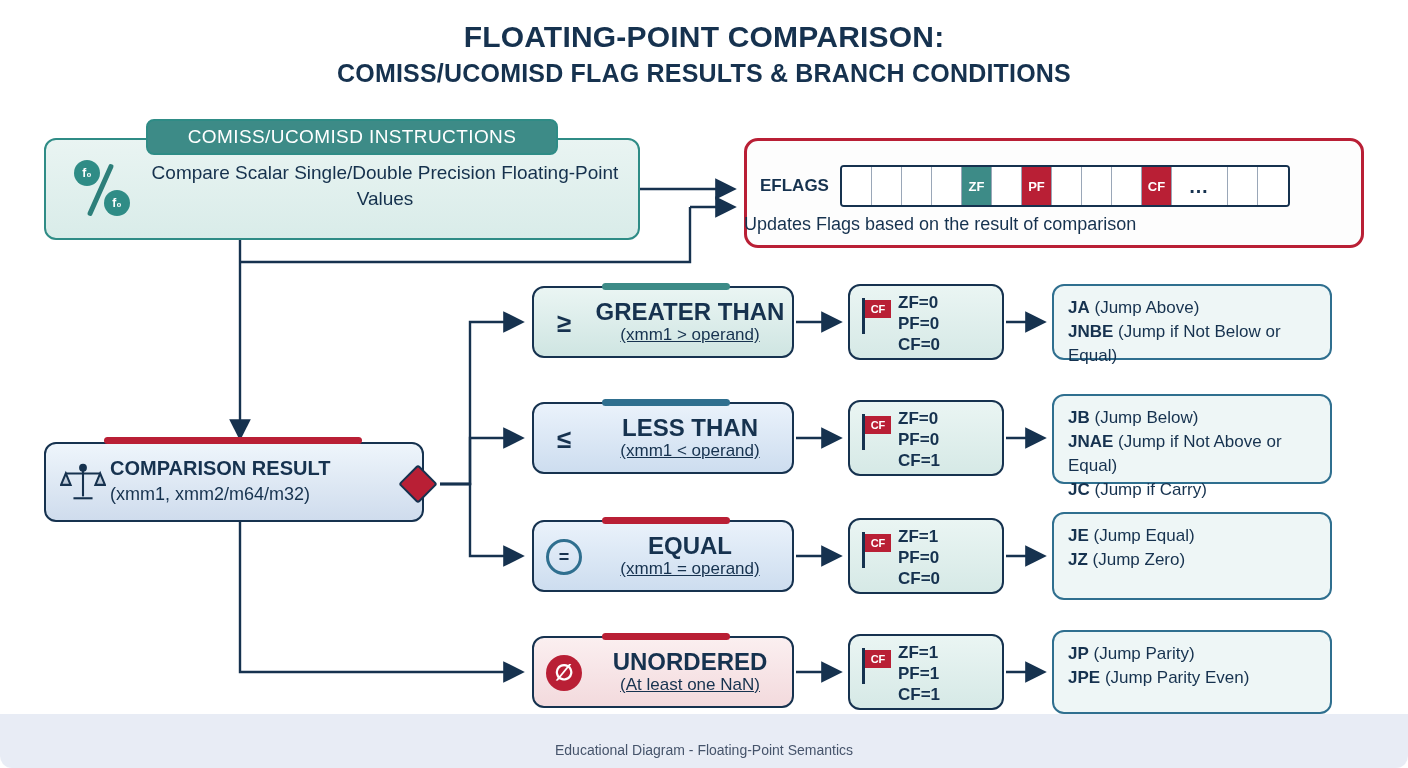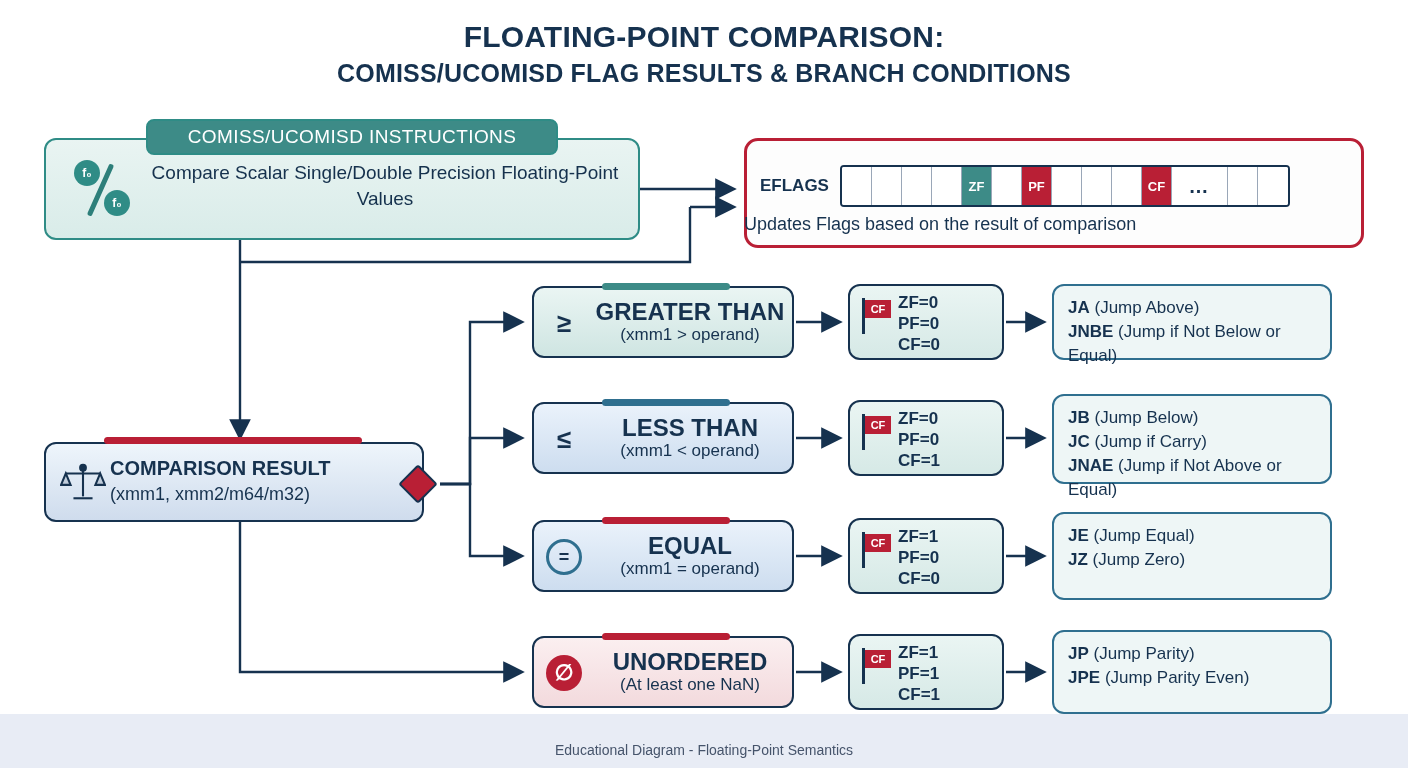--- a/index.html
+++ b/index.html
@@ -4,21 +4,21 @@
 <style>
   * { box-sizing: border-box; }
   html, body { margin: 0; padding: 0; }
   body {
     width: 1408px; height: 768px;
     font-family: "Liberation Sans", sans-serif;
     background: #ffffff;
     overflow: hidden;
     position: relative;
   }
-  .stage { position: absolute; inset: 0; background: linear-gradient(180deg,#ffffff 0%,#ffffff 93%,#e8ecf5 93%,#e8ecf5 100%); }
+  .stage { position: absolute; inset: 0; background: linear-gradient(180deg,#ffffff 0%,#ffffff 93%,#e8ecf5 93%,#e8ecf5 100%); border-radius: 12px; }
 
   
   .title {
     position: absolute; left: 0; top: 18px; width: 1408px;
     text-align: center; color: #16324f;
     font-weight: bold; letter-spacing: .2px;
   }
   .title .l1 { font-size: 30px; line-height: 38px; }
   .title .l2 { font-size: 25px; line-height: 34px; }
 
@@ -110,21 +110,21 @@
     border-radius: 3px;
   }
 
   
   .cond { position:absolute; width: 262px; height: 72px; border-radius: 12px;
           border: 2px solid #16324f; }
   .cond .cbar { position:absolute; top: -5px; left: 68px; width: 128px; height: 7px; border-radius:4px; }
   .cond .ctitle { position:absolute; left: 56px; top: 10px; width: 200px; text-align:center;
                   font-size: 24px; font-weight: bold; color:#16324f; }
   .cond .csub { position:absolute; left: 56px; top: 37px; width: 200px; text-align:center;
-                font-size: 17px; color:#16324f; }
+                font-size: 17px; color:#16324f;text-decoration:underline; }
   .cond .cglyph { position:absolute; left: 12px; top: 17px; width: 36px; height: 36px;
                   display:flex; align-items:center; justify-content:center;
                   font-size: 26px; font-weight:bold; color:#16324f; }
   .cond.teal { background: linear-gradient(180deg,#eaf5f3 0%, #cfe5e2 100%); }
   .cond.blue { background: linear-gradient(180deg,#eaf2fb 0%, #cdddef 100%); }
   .cond.pink { background: linear-gradient(180deg,#fbeff0 0%, #f3dadd 100%); }
   .cond .cglyph.circ { border-radius:50%; border:3px solid #2f6f8f; font-size:18px; }
   .cond .cglyph.ban { border-radius:50%; background:#b91f35; color:#fff; border:none; font-size:22px; }
 
   #cond0 { left: 532px; top: 286px; }
@@ -299,24 +299,24 @@
     </div>
     <div class="lines">
       <div>ZF=0</div>
       <div>PF=0</div>
       <div>CF=1</div>
     </div>
   </div>
   <div class="jumps" id="jumps1">
     <div class="jline"><b>JB</b>
       <span>(Jump Below)</span></div>
+    <div class="jline"><b>JNAE</b>
+      <span>(Jump if Not Above or Equal)</span></div>
     <div class="jline"><b>JC</b>
       <span>(Jump if Carry)</span></div>
-    <div class="jline"><b>JNAE</b>
-      <span>(Jump if Not Above or Equal)</span></div>
   </div>
 
   <div class="cond blue" id="cond2">
     <div class="cbar" style="background:#b91f35"></div>
     <div class="cglyph circ">=</div>
     <div class="ctitle">EQUAL</div>
     <div class="csub">(xmm1 = operand)</div>
   </div>
   <div class="flags" id="flags2">
     <div class="fl">

